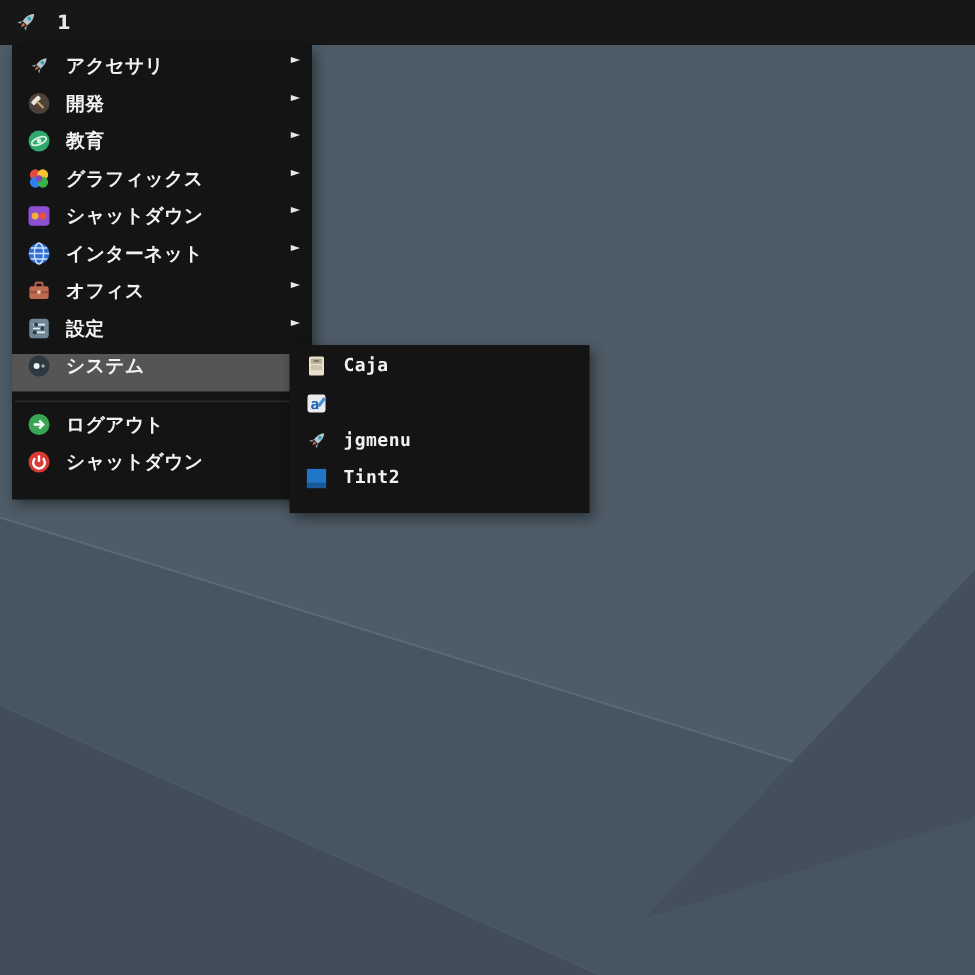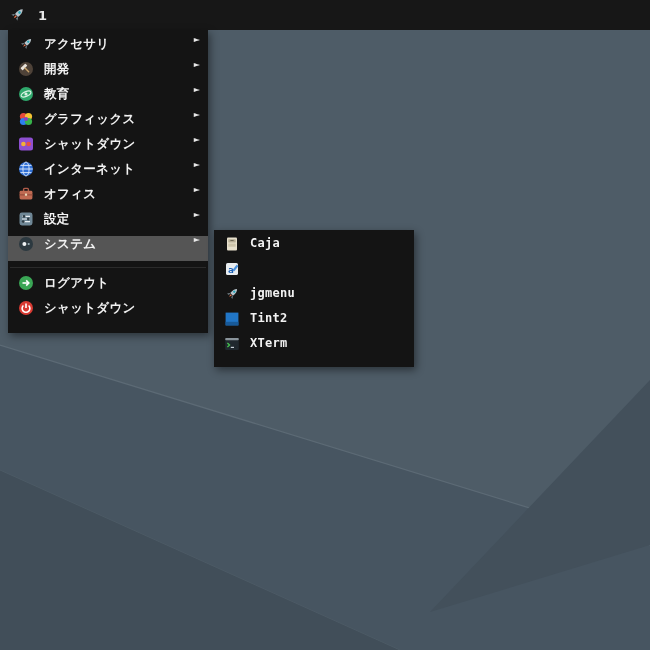--- a/index.html
+++ b/index.html
@@ -20,21 +20,21 @@
   .panel .launcher { width:18px; height:18px; display:flex; align-items:center; justify-content:center; cursor:pointer; }
   .panel .workspace { color:#e8e8e8; font-size:13px; font-weight:bold; cursor:pointer; padding:0 3px; }
 
   
   .menu {
     position:absolute; background:#141414; z-index:10;
     padding:6px 0 8px 0;
     box-shadow:2px 3px 8px rgba(0,0,0,0.45);
   }
   .root-menu { left:8px; top:30px; width:200px; }
-  .sub-menu  { left:214px; top:230px; width:200px; padding:6px 0 6px 0; }
+  .sub-menu  { left:193px; top:230px; width:200px; padding:6px 0 6px 0; }
 
   .menu-item {
     height:25px; display:flex; align-items:flex-start;
     padding:0 8px 0 10px; gap:10px; cursor:pointer;
   }
   .menu-item .label {
     color:#f2f2f2; font-size:12.5px; font-weight:bold; letter-spacing:0.3px;
     white-space:nowrap;
   }
   .sub-menu .menu-item .label { font-family:"DejaVu Sans Mono","Liberation Mono",monospace; font-size:12px; }
@@ -266,25 +266,14 @@
   <div class="menu-item">
     <span class="icon">
       <svg viewBox="0 0 16 16">
         <rect x="1.6" y="1.6" width="12.8" height="12.8" fill="#2176c7"></rect>
         <rect x="1.6" y="10.8" width="12.8" height="3.6" fill="#185a99"></rect>
         </svg>
     </span>
     <span class="label">Tint2</span>
   </div>
 
-  <div class="menu-item">
-    <span class="icon">
-      <svg viewBox="0 0 16 16">
-        <rect x="1.2" y="2" width="13.6" height="12" rx="1" fill="#20282e"></rect>
-        <rect x="1.2" y="2" width="13.6" height="2.3" rx="1" fill="#8a949b"></rect>
-        <path d="M3.4 7 l2.2 2 -2.2 2" fill="none" stroke="#47c94f" stroke-width="1.2"></path>
-        <path d="M6.8 11.4 h3.2" stroke="#c9d2d8" stroke-width="1.2"></path>
-        </svg>
-    </span>
-    <span class="label">XTerm</span>
-  </div>
 
 </nav>
 
 </body></html>

